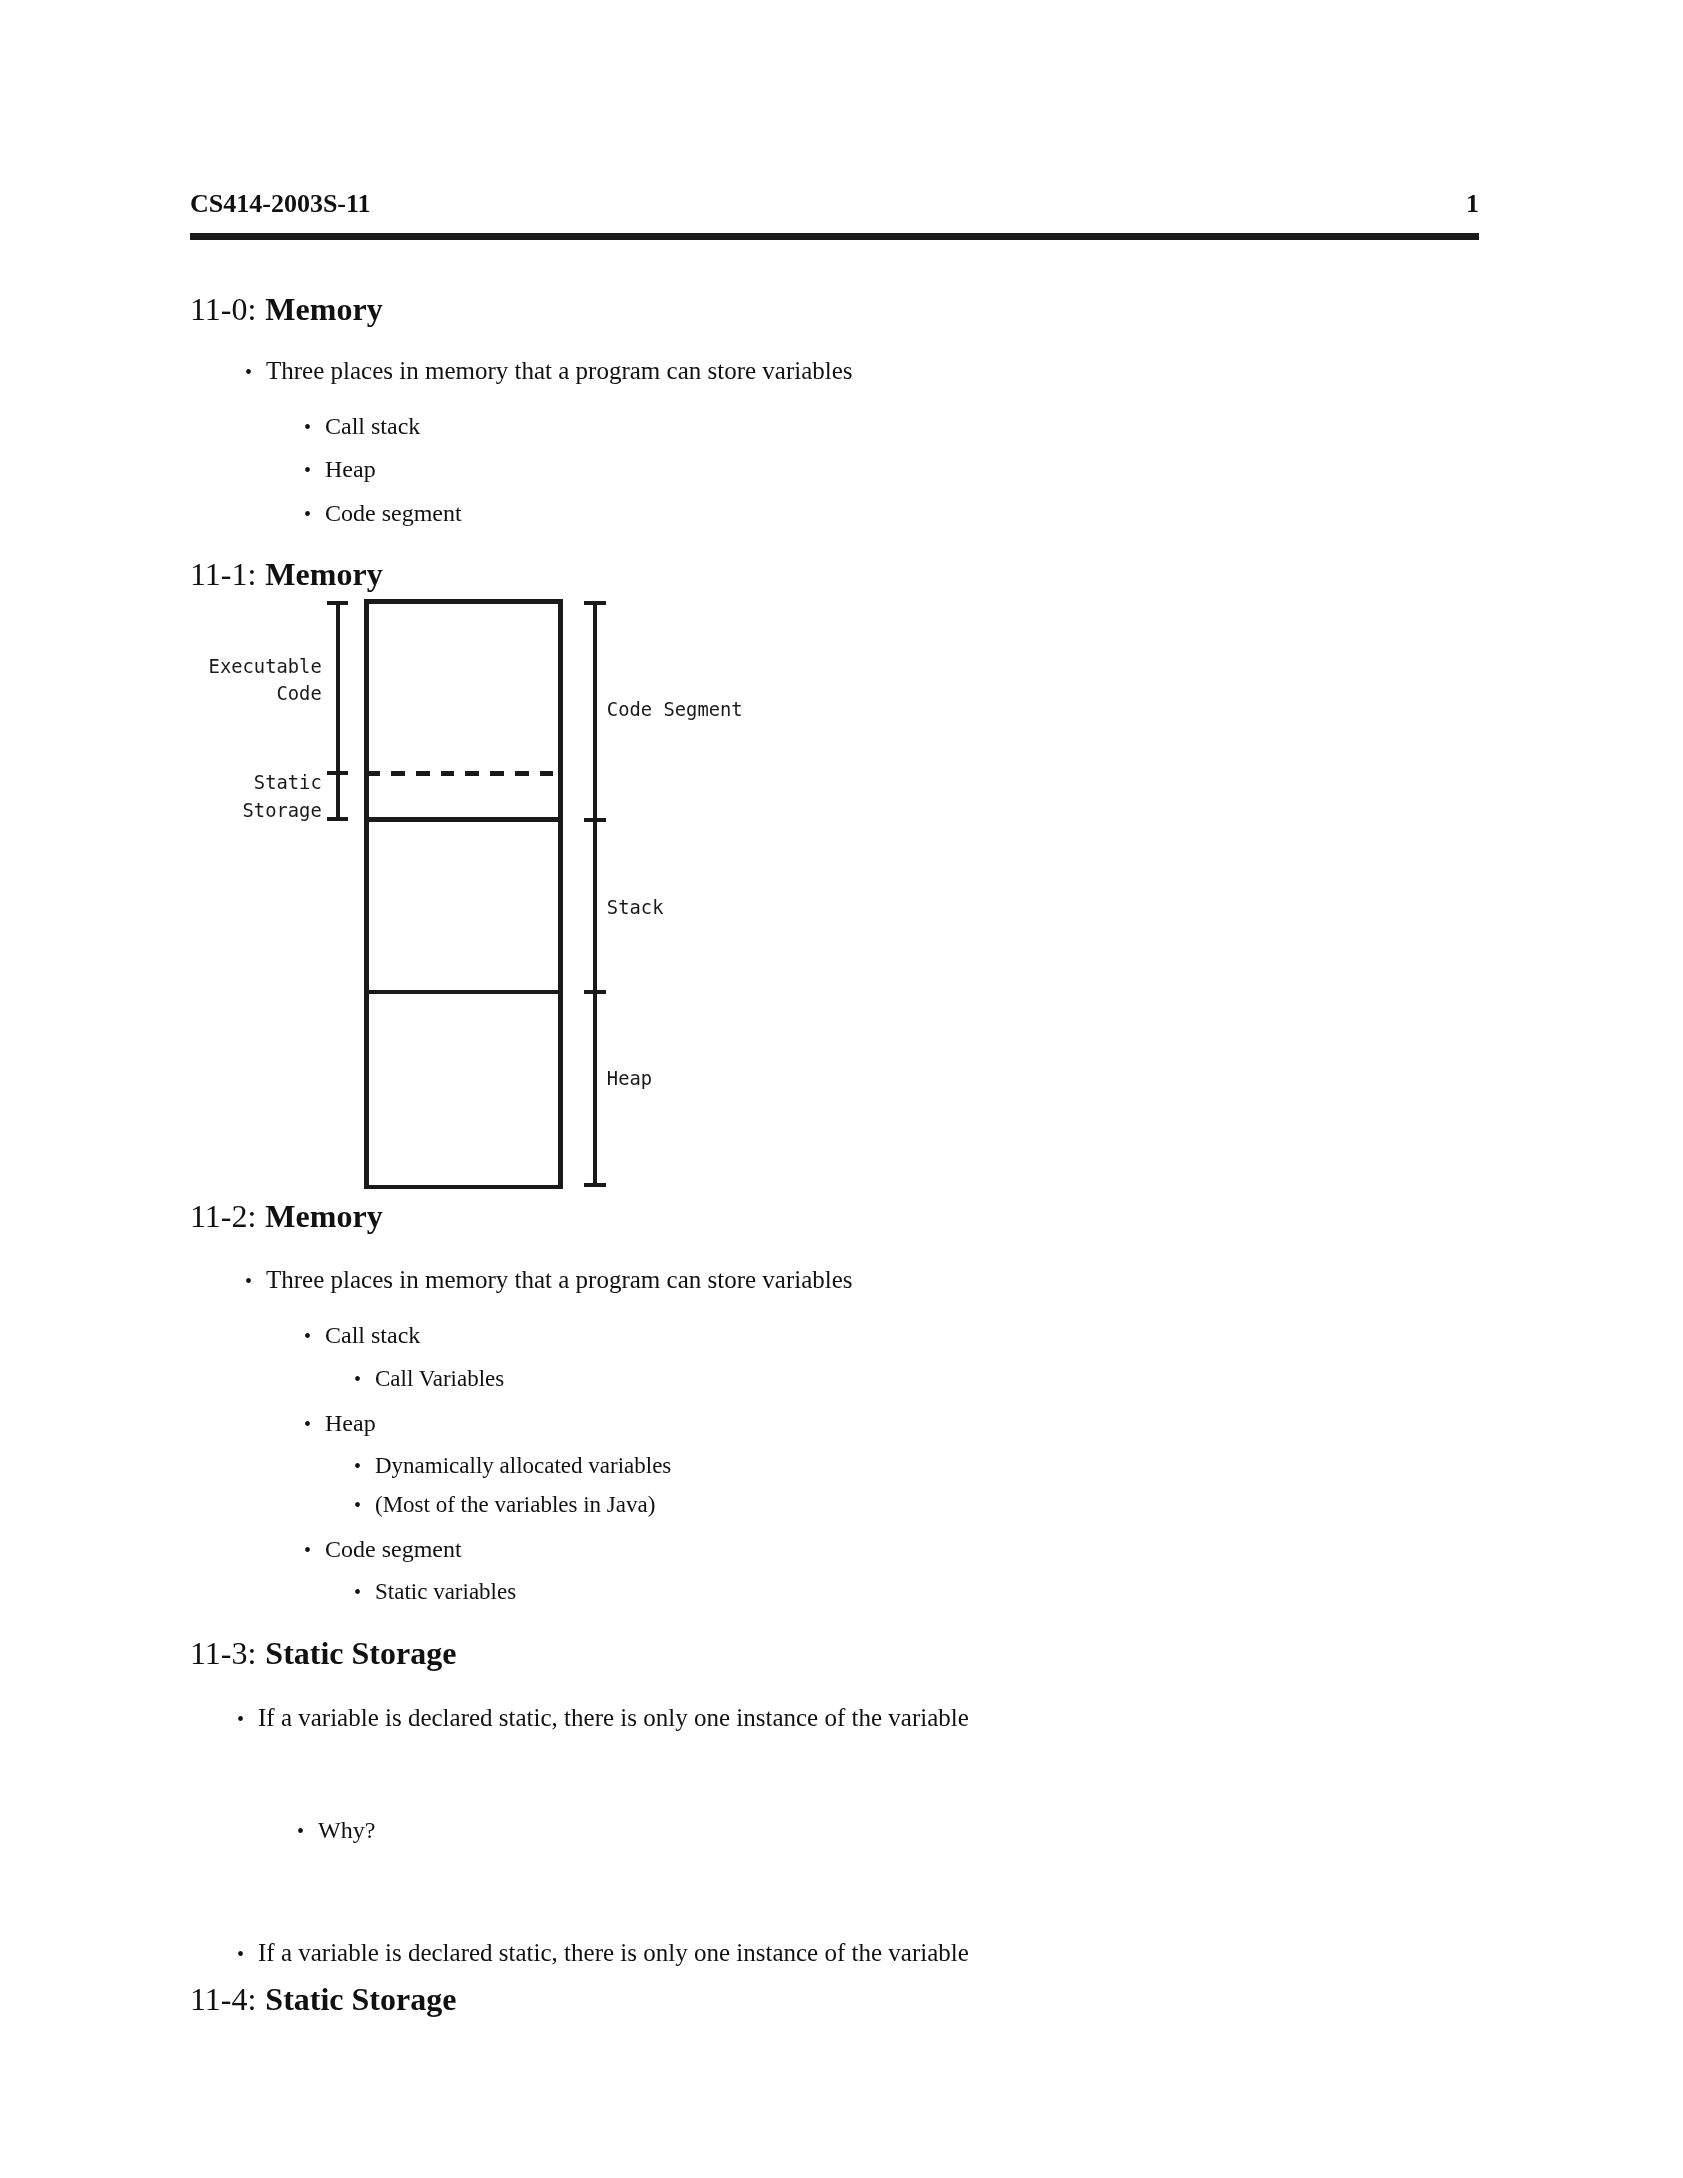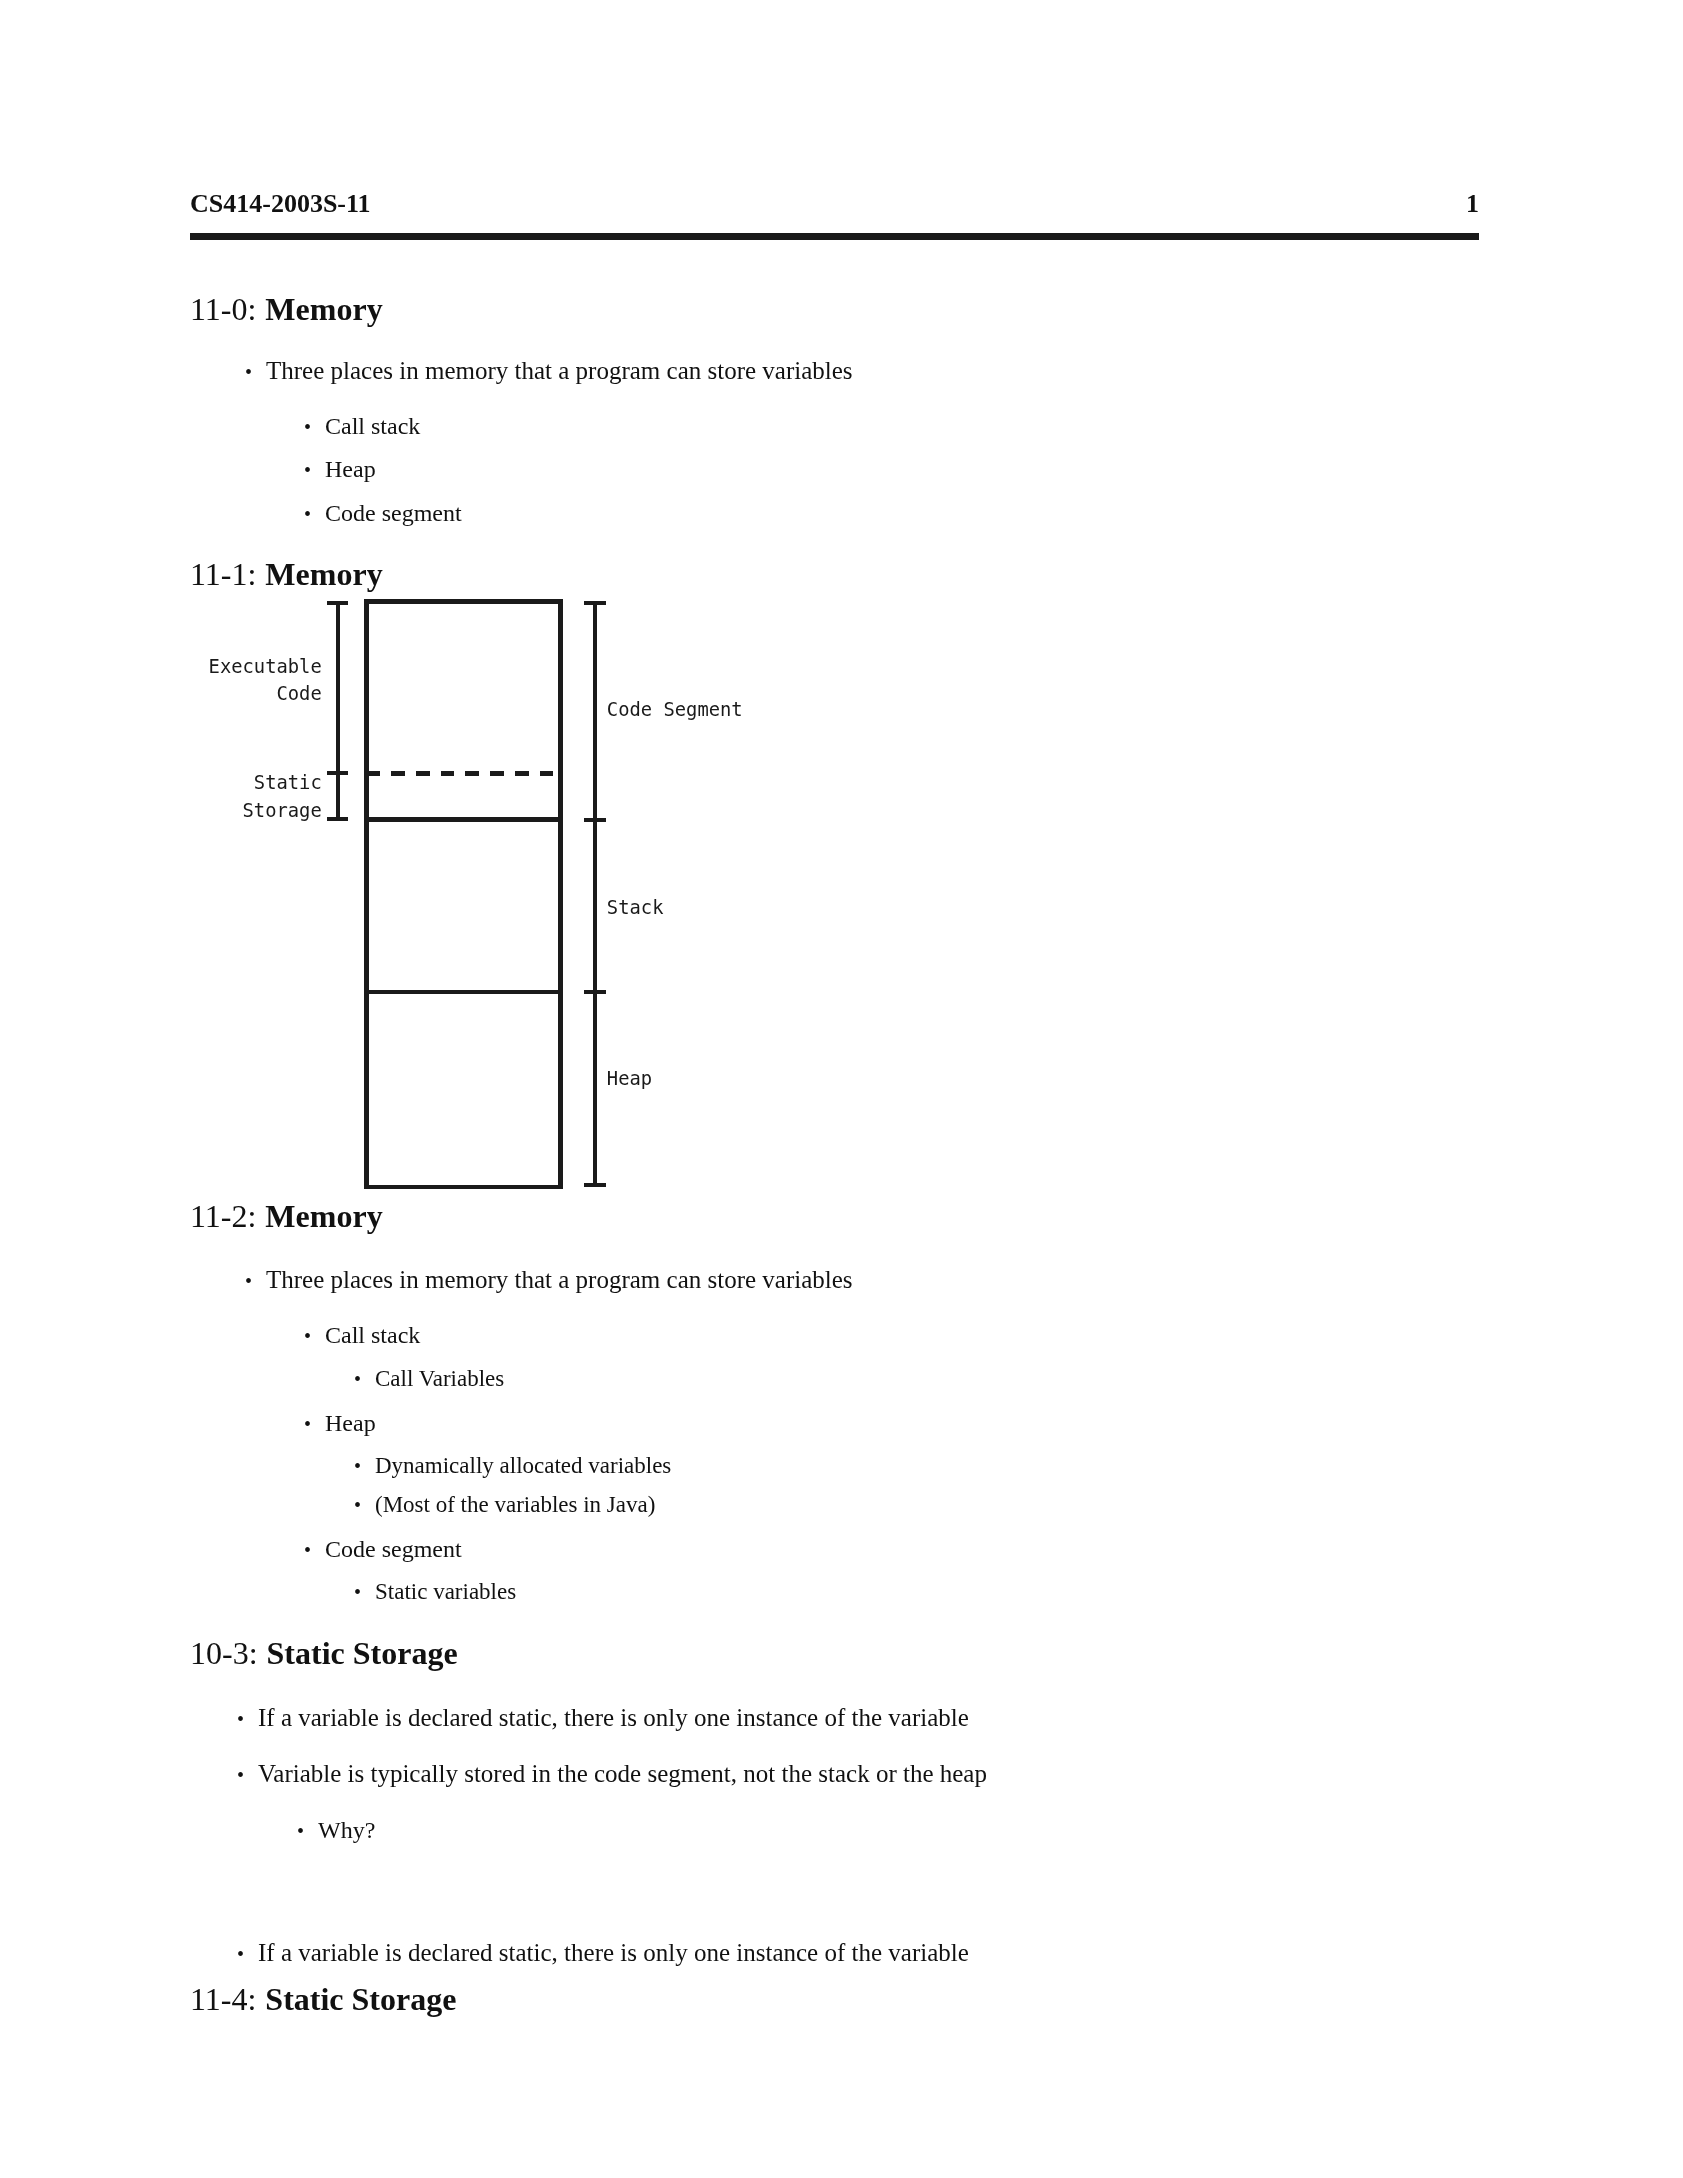--- a/index.html
+++ b/index.html
@@ -210,29 +210,26 @@
     <span class="dot">•</span><span class="txt">(Most of the variables in Java)</span>
   </div>
   <div class="bullet lvl2" style="left:304px; top:1534px;">
     <span class="dot">•</span><span class="txt">Code segment</span>
   </div>
   <div class="bullet lvl3" style="left:354px; top:1577px;">
     <span class="dot">•</span><span class="txt">Static variables</span>
   </div>
 
   <div class="slide-title" style="top:1638px;">
-    <span class="num">10-3:</span><span class="ttl">Static Storage</span>
+    <span class="num">11-3:</span><span class="ttl">Static Storage</span>
   </div>
 
   <div class="bullet lvl1" style="left:237px; top:1703px;">
     <span class="dot">•</span><span class="txt">If a variable is declared static, there is only one instance of the variable</span>
   </div>
-  <div class="bullet lvl1" style="left:237px; top:1759px;">
-    <span class="dot">•</span><span class="txt">Variable is typically stored in the code segment, not the stack or the heap</span>
-  </div>
   <div class="bullet lvl2" style="left:297px; top:1815px;">
     <span class="dot">•</span><span class="txt">Why?</span>
   </div>
 
   <div class="slide-title" style="top:1984px;">
     <span class="num">11-4:</span><span class="ttl">Static Storage</span>
   </div>
 
   <div class="bullet lvl1" style="left:237px; top:1938px;">
     <span class="dot">•</span><span class="txt">If a variable is declared static, there is only one instance of the variable</span>

